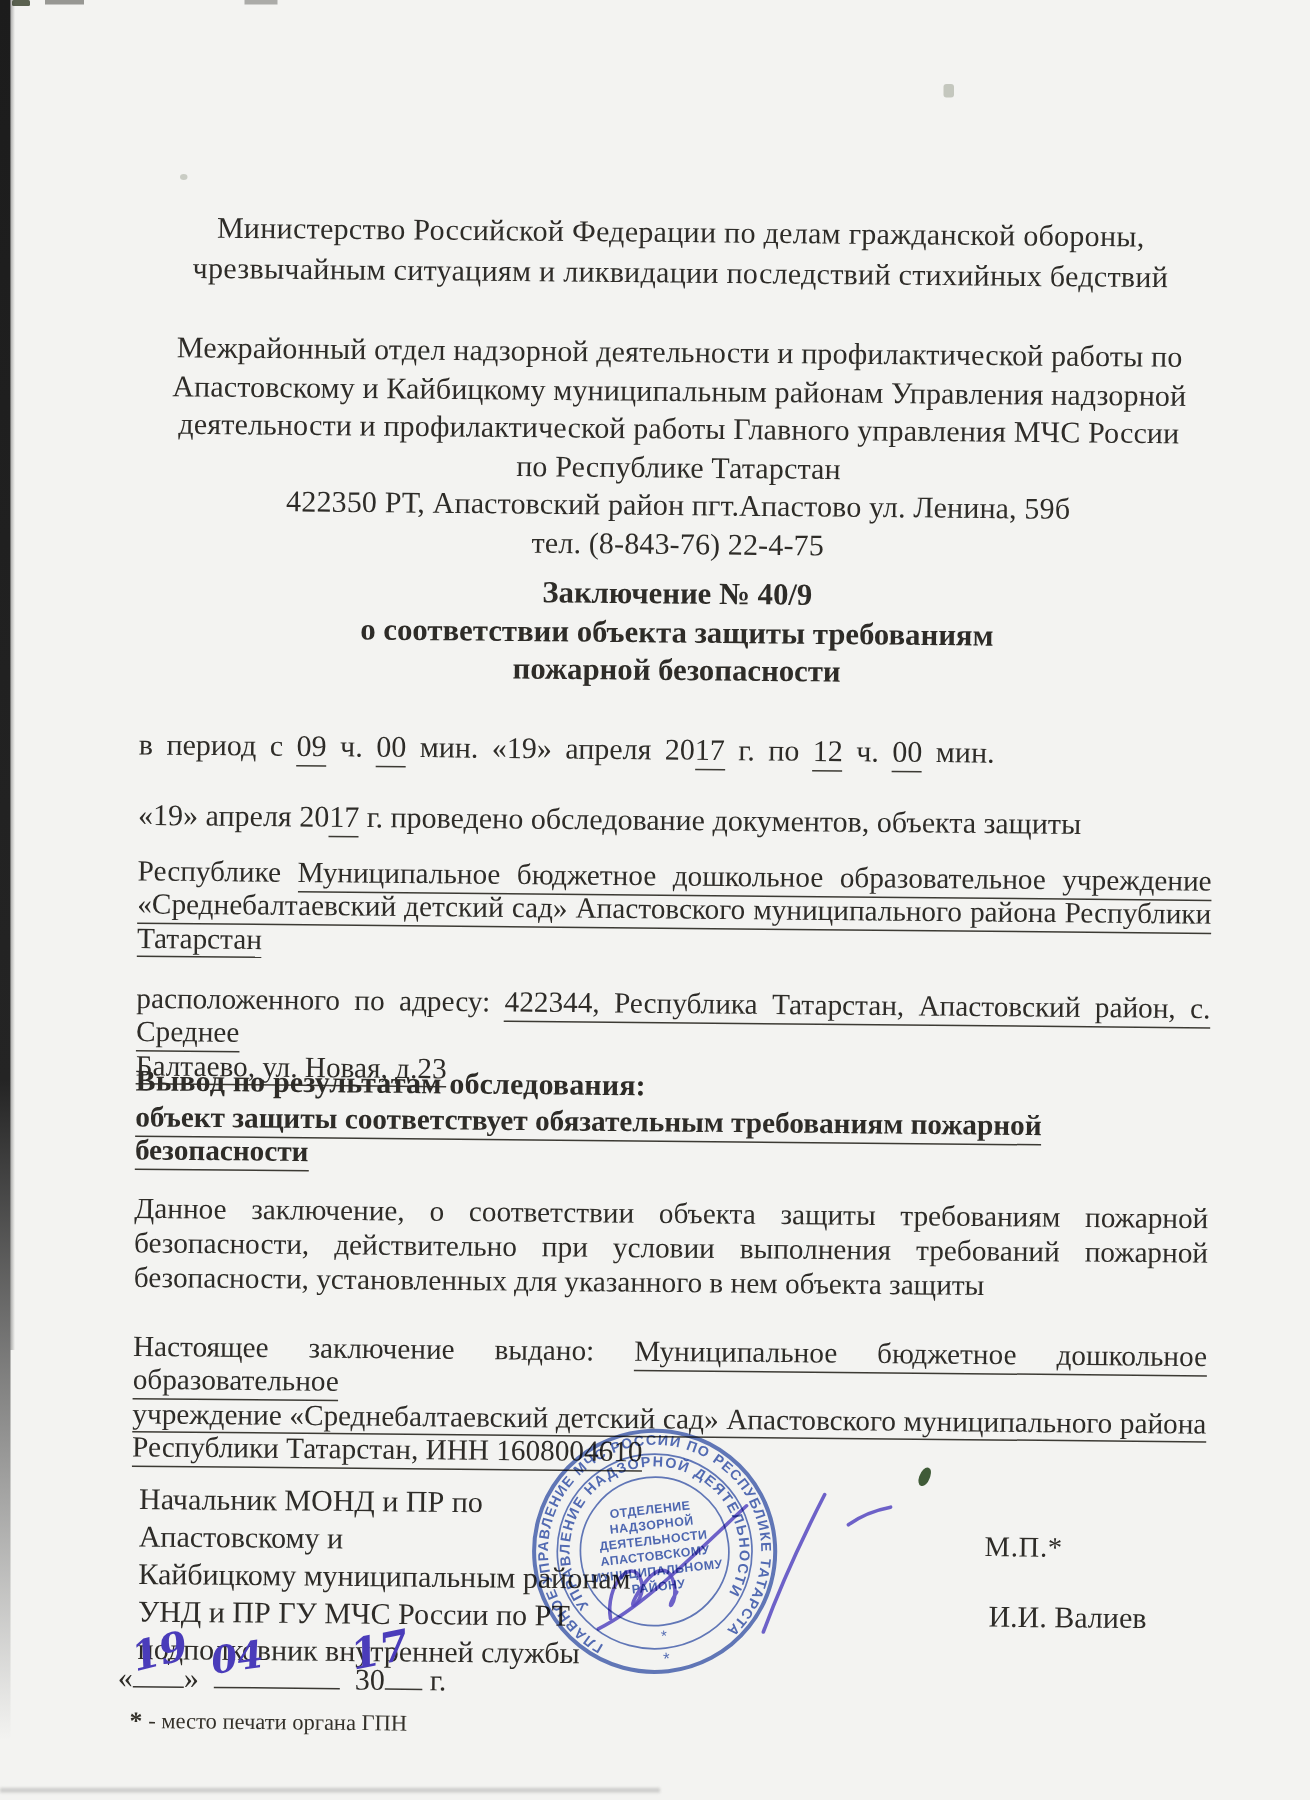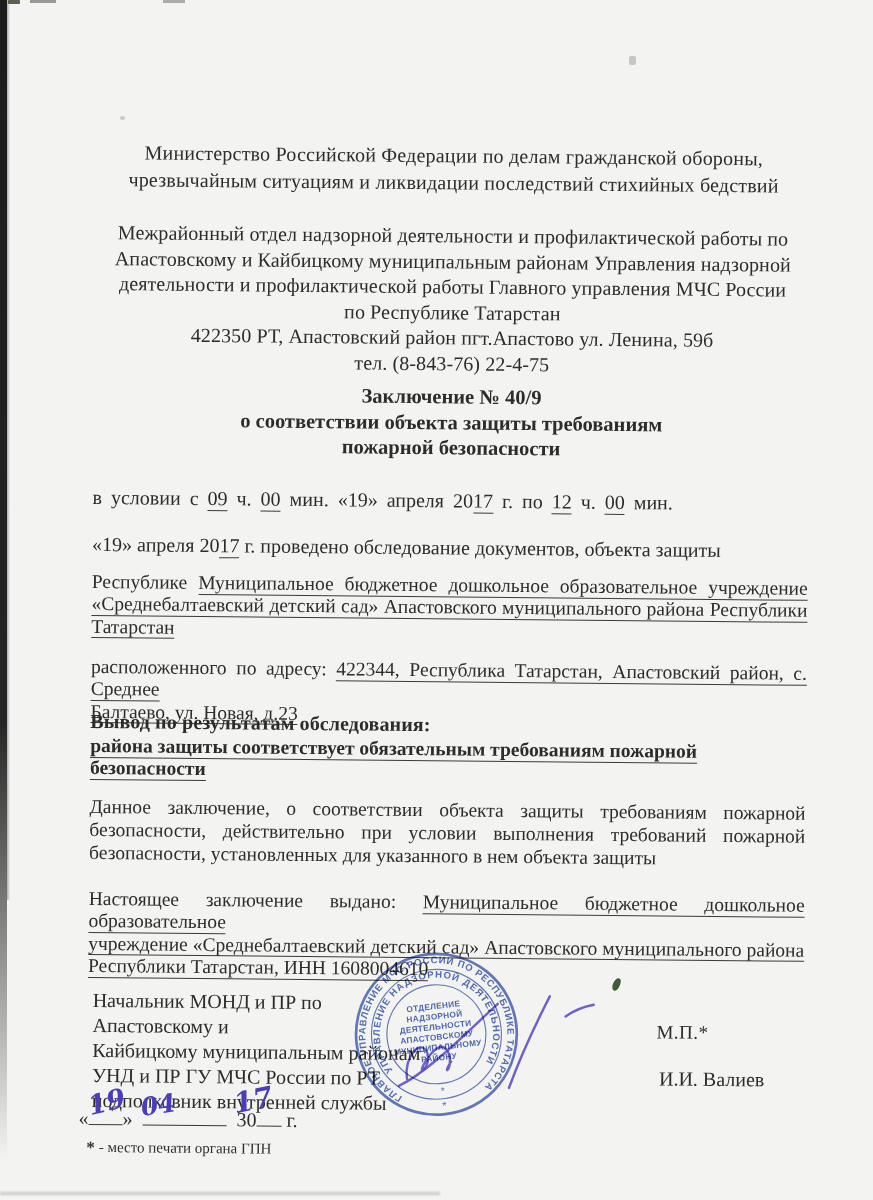--- a/index.html
+++ b/index.html
@@ -92,21 +92,21 @@
       <div>тел. (8-843-76) 22-4-75</div>
     </div>
 
     <div class="blk doc-title">
       <div>Заключение № 40/9</div>
       <div>о соответствии объекта защиты требованиям</div>
       <div>пожарной безопасности</div>
     </div>
 
     <div class="blk period">
-      <span>в условии с</span>
+      <span>в период с</span>
       <span class="u">09</span>
       <span>ч.</span>
       <span class="u">00</span>
       <span>мин. «19» апреля 20</span><span class="u">17</span>
       <span>г. по</span>
       <span class="u">12</span>
       <span>ч.</span>
       <span class="u">00</span>
       <span>мин.</span>
     </div>
@@ -134,21 +134,21 @@
         <span>расположенного по адресу:</span>
         <span class="u">422344, Республика Татарстан, Апастовский район, с. Среднее</span>
       </div>
       <div class="lline">
         <span class="u">Балтаево, ул. Новая, д.23</span>
       </div>
     </div>
 
     <div class="blk concl-h">Вывод по результатам обследования:</div>
     <div class="blk concl-r">
-      <span class="u">района защиты соответствует обязательным требованиям пожарной безопасности</span>
+      <span class="u">объект защиты соответствует обязательным требованиям пожарной безопасности</span>
     </div>
 
     <div class="blk validity">
       <div class="jline">Данное заключение, о соответствии объекта защиты требованиям пожарной</div>
       <div class="jline">безопасности, действительно при условии выполнения требований пожарной</div>
       <div class="lline">безопасности, установленных для указанного в нем объекта защиты</div>
     </div>
 
     <div class="blk issued">
       <div class="jline">

